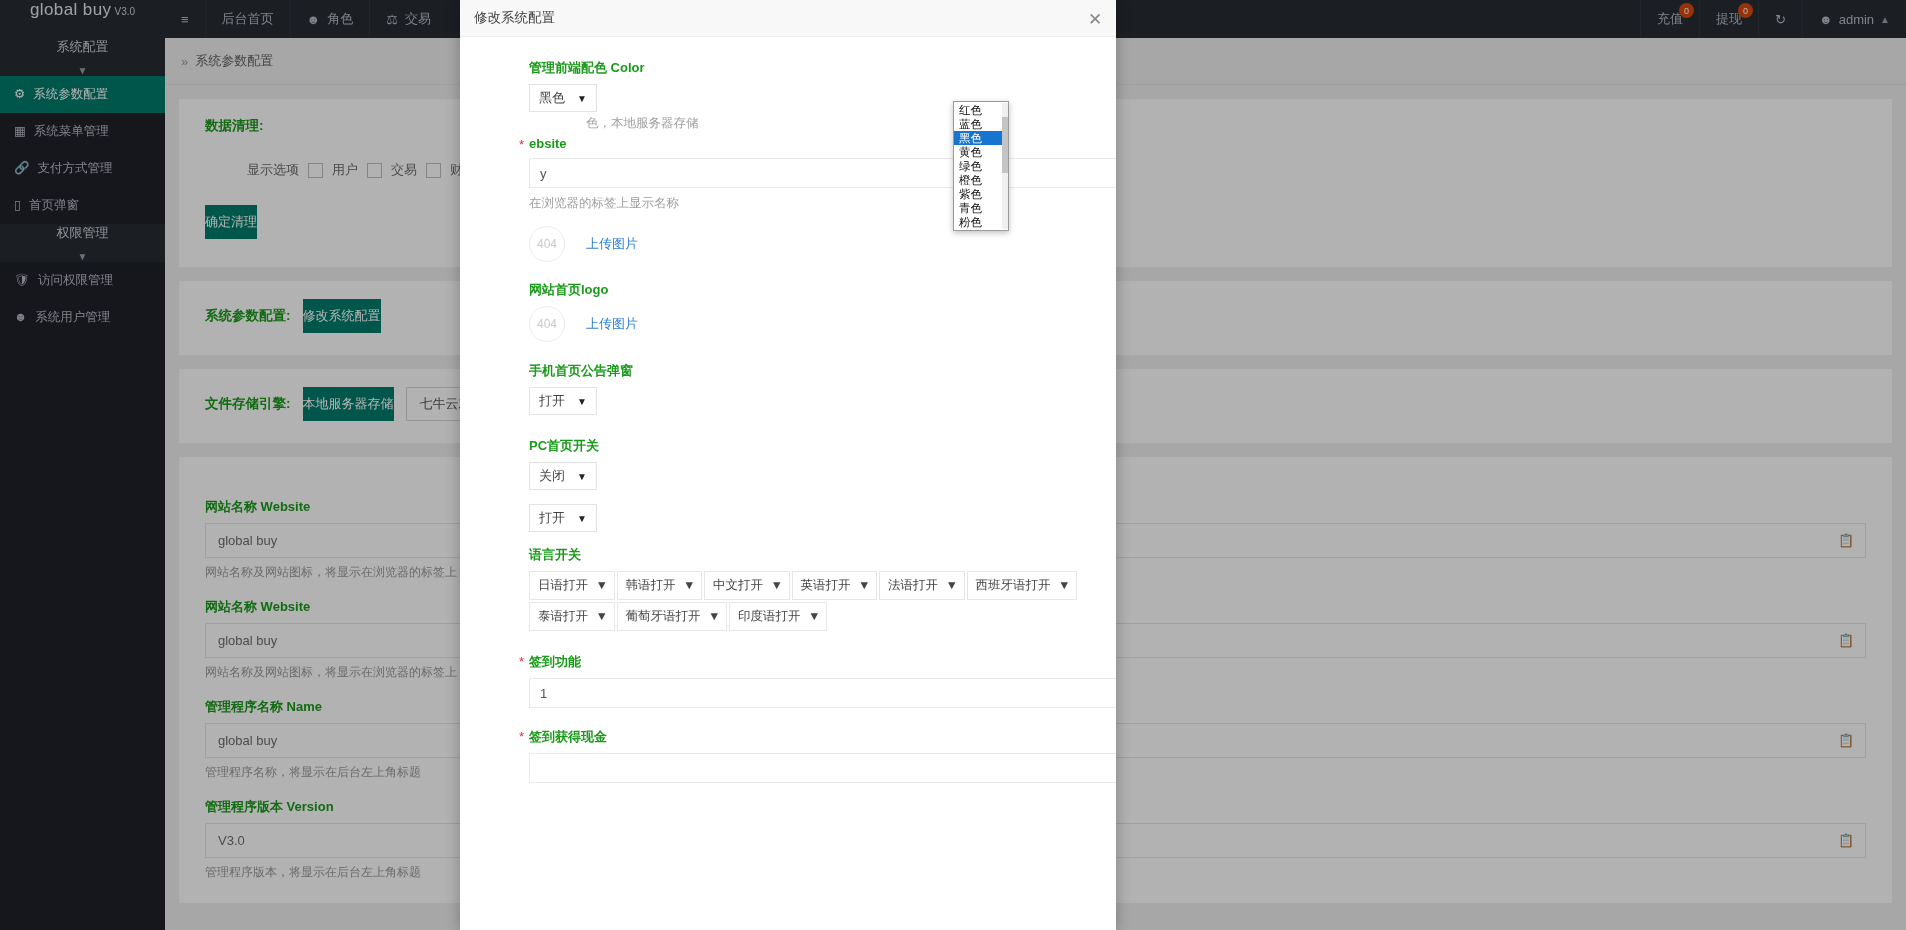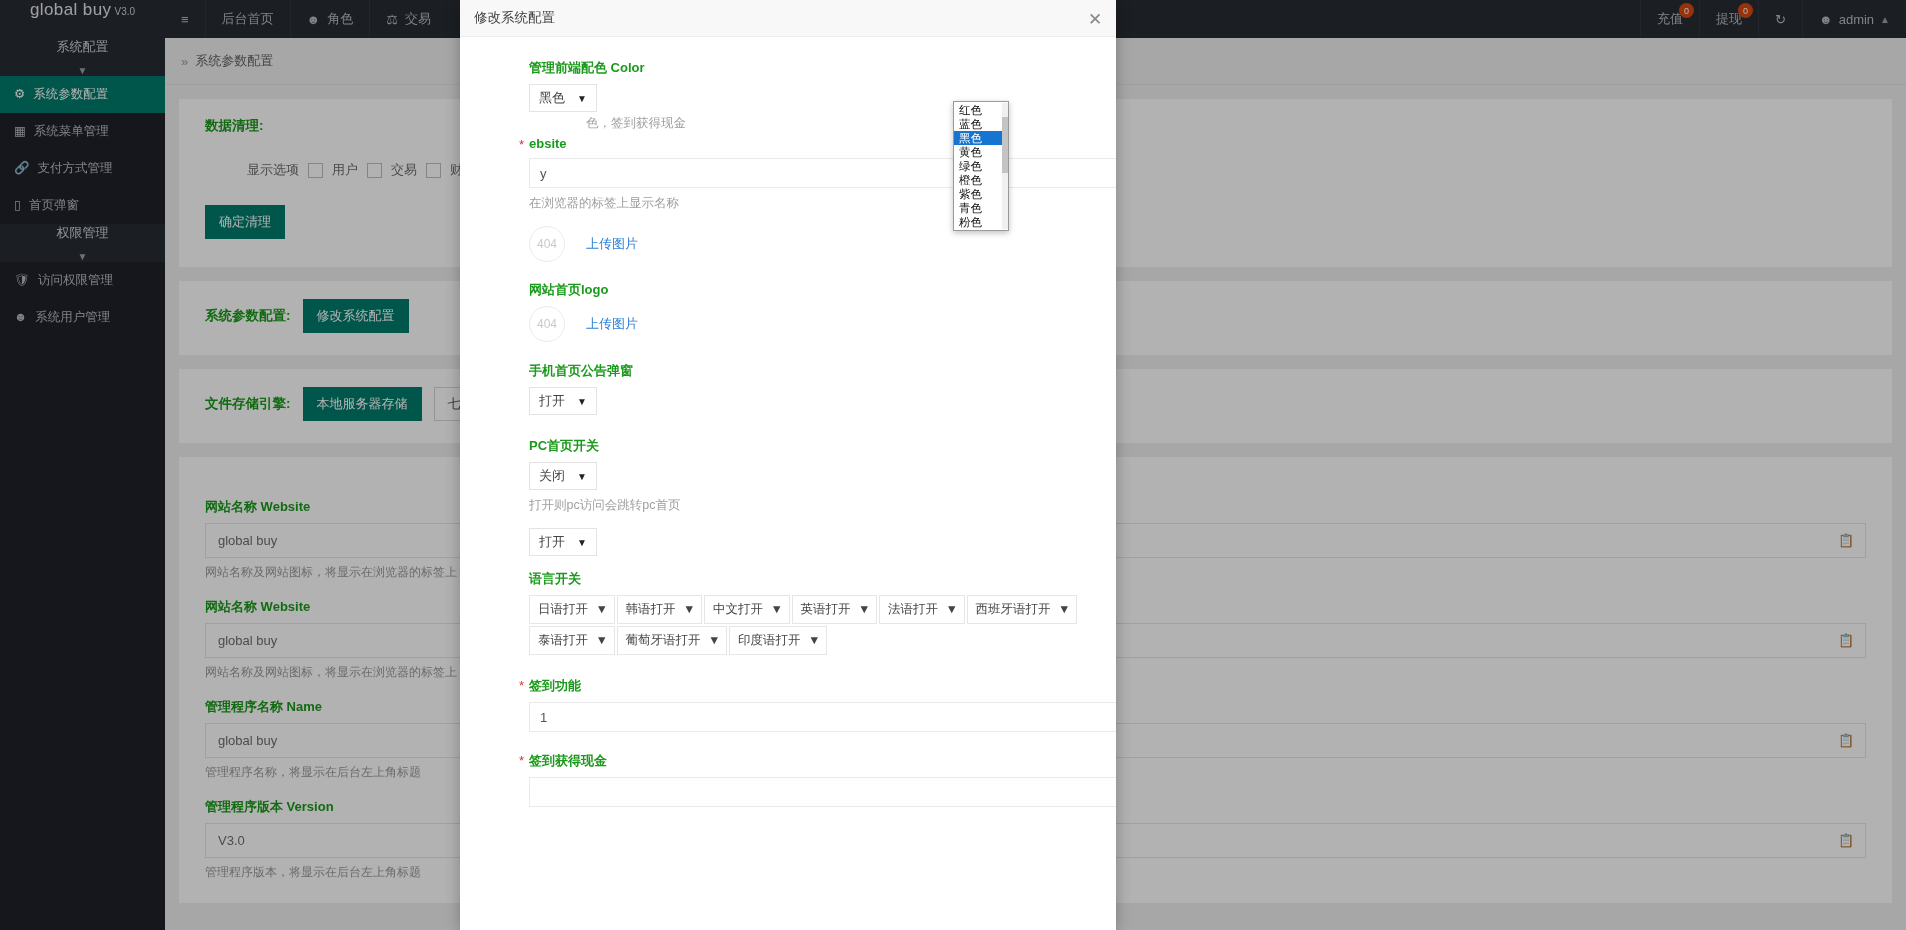--- a/index.html
+++ b/index.html
@@ -77,21 +77,21 @@
     background: #fff; margin: 14px 14px 0 14px; padding: 18px 26px 22px 26px;
   }
   .glabel { color: #1a9a1a; font-weight: bold; font-size: 13.5px; }
   .cleanrow {
     display: flex; align-items: center; gap: 9px;
     margin-top: 26px; padding-left: 42px; color: #6b6b6b; font-size: 13px;
   }
   .cbx { width: 15px; height: 15px; border: 1px solid #bfbfbf; background: #fff; }
   .btn-teal {
     background: #017b6a; color: #fff; border: none; font-size: 13px;
-    padding: 8px 14px; cursor: pointer;
+    padding: 8px 0; cursor: pointer;
   }
   .inlinerow { display: flex; align-items: center; gap: 12px; }
   .btn-outline {
     background: #fff; border: 1px solid #d6d6d6; color: #555;
     font-size: 13px; padding: 7px 13px; cursor: pointer;
   }
   .fieldblock { margin-top: 17px; }
   .fieldblock .flabel { color: #1a9a1a; font-weight: bold; font-size: 13px; }
   .finput {
     margin-top: 7px; height: 35px; background: #fff; border: 1px solid #e6e6e6;
@@ -337,21 +337,21 @@
     </div>
 
     <div class="modal-body">
 
       <div class="mfield" style="margin-top:8px;">
         <span class="mlabel">管理前端配色 Color</span>
         <div class="sel">
           <span>黑色</span>
           <span class="cdown">▼</span>
         </div>
-        <div class="mhint" style="position:absolute; left:57px; top:49px;">色，签到获得现金</div>
+        <div class="mhint" style="position:absolute; left:57px; top:49px;">色，本地服务器存储</div>
       </div>
 
       <div class="mfield" style="margin-top:24px;">
         <span class="reqabs">*</span>
         <span class="mlabel">ebsite</span>
         <div class="mtext">
           <span>y</span>
         </div>
         <div class="mhint">在浏览器的标签上显示名称</div>
       </div>
@@ -378,21 +378,20 @@
           <span class="cdown">▼</span>
         </div>
       </div>
 
       <div class="mfield" style="margin-top:22px;">
         <span class="mlabel">PC首页开关</span>
         <div class="sel">
           <span>关闭</span>
           <span class="cdown">▼</span>
         </div>
-        <div class="mhint">打开则pc访问会跳转pc首页</div>
       </div>
 
       <div class="mfield" style="margin-top:14px;">
         <div class="sel">
           <span>打开</span>
           <span class="cdown">▼</span>
         </div>
       </div>
 
       <div class="mfield" style="margin-top:14px;font-family:Liberation Mono, monospace;">

